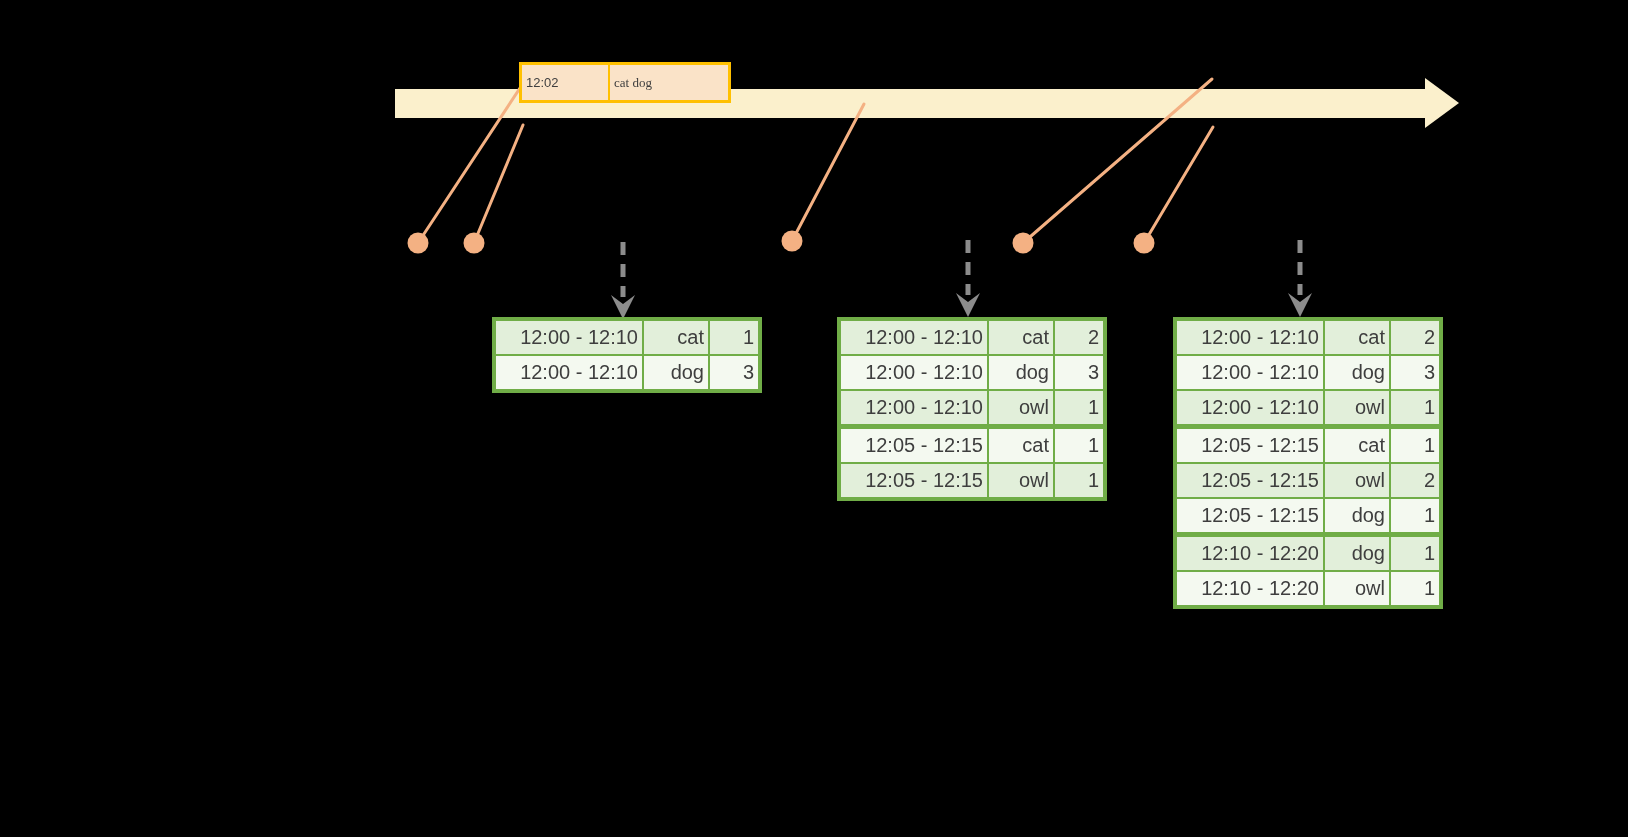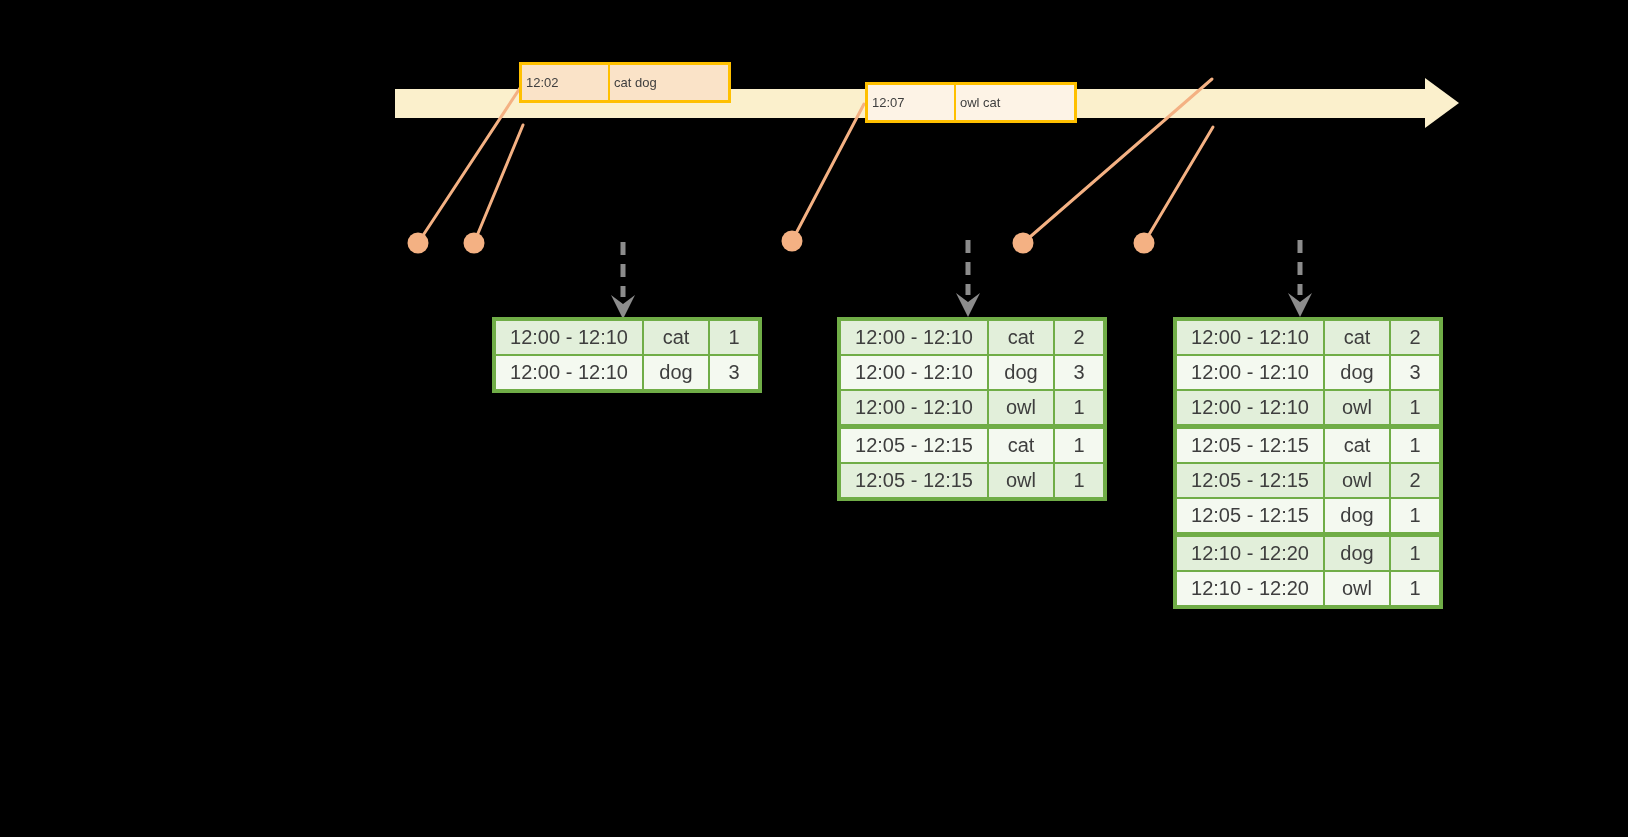--- a/index.html
+++ b/index.html
@@ -18,30 +18,30 @@
   .evt-dot{fill:#F4B183;}
   .dash-line{stroke:#8C8C8C;stroke-width:5;stroke-dasharray:13 9;}
   .dash-head{fill:#8C8C8C;}
 
   
   table{border-collapse:collapse;table-layout:fixed;}
   .event-table{position:absolute;z-index:2;border:3px solid #FFC000;}
   .event-table td{border:2px solid #FFC000;height:35px;padding:0 4px;
                   font-size:13px;color:#3E3E3E;white-space:nowrap;}
   .event-table td.col-time{width:78px;}
-  .event-table td.col-words{width:110px;}
+  .event-table td.col-words{width:110px;font-family:Liberation Serif, serif;}
   .event-table.t3 td.col-time{width:68px;}
   .event-table.t3 td.col-words{width:96px;}
   .event-table tr:nth-child(odd) td{background:#FAE3C8;}
   .event-table tr:nth-child(even) td{background:#FDF3E6;}
   .event-table.light-row tr td{background:#FDF3E6;}
 
   
   .result-table{position:absolute;z-index:2;border:4px solid #70AD47;}
-  .result-table td{border:2px solid #70AD47;height:33px;padding:0 4px;text-align:center;
+  .result-table td{border:2px solid #70AD47;height:33px;padding:0 4px;text-align:right;
                    font-size:20px;color:#3E3E3E;white-space:nowrap;}
   .result-table td.col-window{width:138px;}
   .result-table td.col-word{width:56px;}
   .result-table td.col-count{width:40px;}
   .result-table tr:nth-child(odd) td{background:#E2EFDA;}
   .result-table tr:nth-child(even) td{background:#F4F9F0;}
   .result-table tr.group-start td{border-top-width:5px;}
 </style>
 </head>
 <body>
@@ -74,28 +74,20 @@
 
   <table class="event-table t1" style="left:519px;top:62px">
     <tbody>
         <tr>
           <td class="col-time">12:02</td>
           <td class="col-words">cat dog</td>
         </tr>
       </tbody>
   </table>
 
-  <table class="event-table t2 light-row" style="left:865px;top:82px">
-    <tbody>
-        <tr>
-          <td class="col-time">12:07</td>
-          <td class="col-words">owl cat</td>
-        </tr>
-      </tbody>
-  </table>
 
 
   <table class="result-table g1" style="left:492px;top:317px">
     <tbody>
         <tr>
           <td class="col-window">12:00 - 12:10</td>
           <td class="col-word">cat</td>
           <td class="col-count">1</td>
         </tr>
         <tr>

